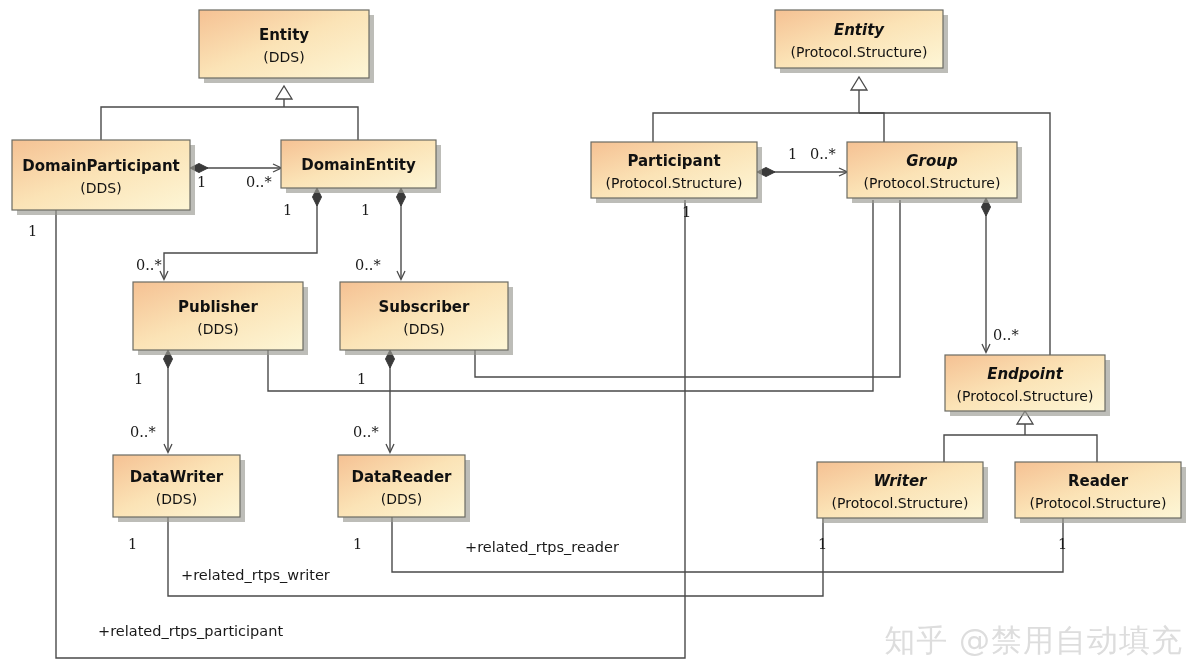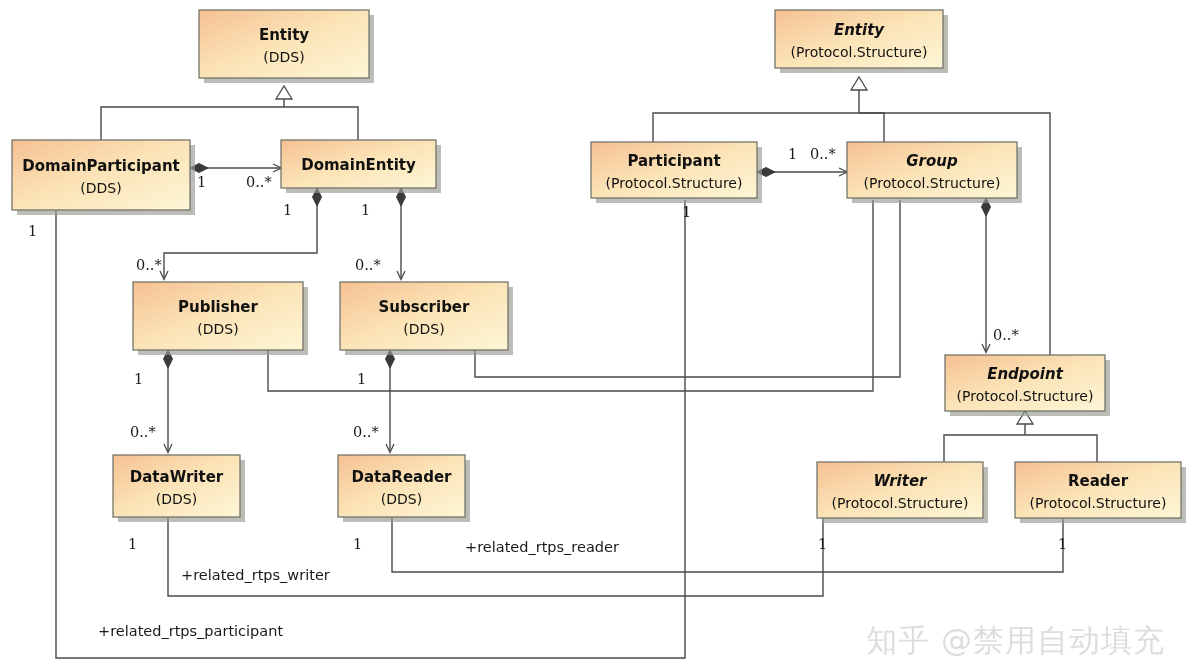--- a/index.html
+++ b/index.html
@@ -7,21 +7,21 @@
   #stage{position:relative;width:1193px;height:670px;background:#ffffff;overflow:hidden;}
   svg{position:absolute;left:0;top:0;}
   .edge{fill:none;stroke:#4a4a4a;stroke-width:1.4;}
   .boxshadow{fill:#9a9a92;opacity:.65;}
   .boxrect{stroke:#6b6b63;stroke-width:1.2;}
   .cls-title{font-weight:bold;font-size:15px;fill:#111;}
   .cls-title.italic{font-style:italic;}
   .cls-sub{font-size:14px;fill:#111;}
   .mult{font-size:14.5px;fill:#1a1a1a;font-family:"DejaVu Serif","Liberation Serif",serif;}
   .rolelbl{font-size:14.5px;fill:#1a1a1a;}
-  .wm{position:absolute;right:28px;bottom:8px;font-size:31px;color:#dddddd;
+  .wm{position:absolute;right:10px;bottom:8px;font-size:31px;color:#dddddd;
       letter-spacing:1px;font-family:"DejaVu Sans","Liberation Sans",sans-serif;
       user-select:none;white-space:nowrap;}
 </style>
 </head>
 <body>
 
 <div id="stage">
 
 <svg id="svg" width="1193" height="670">
   <defs>

